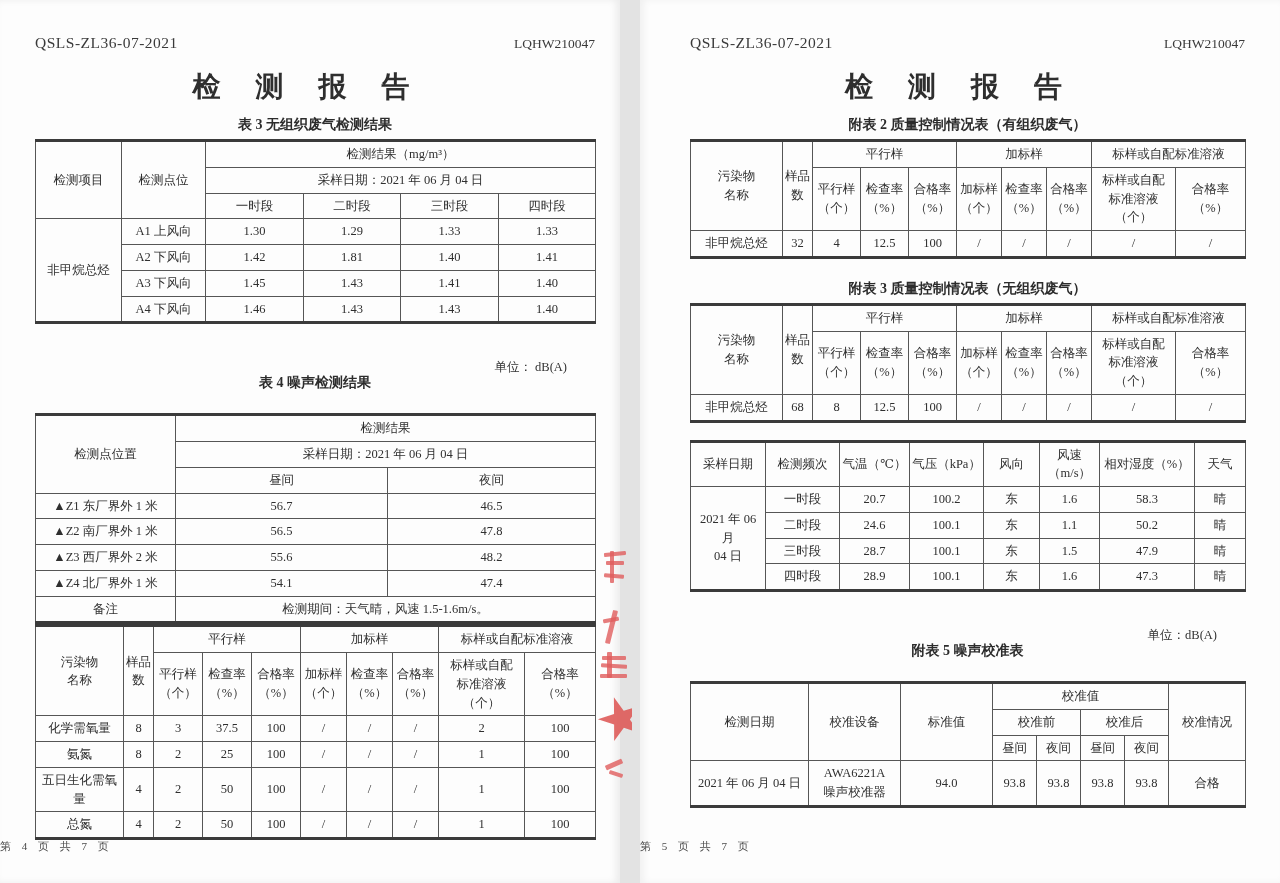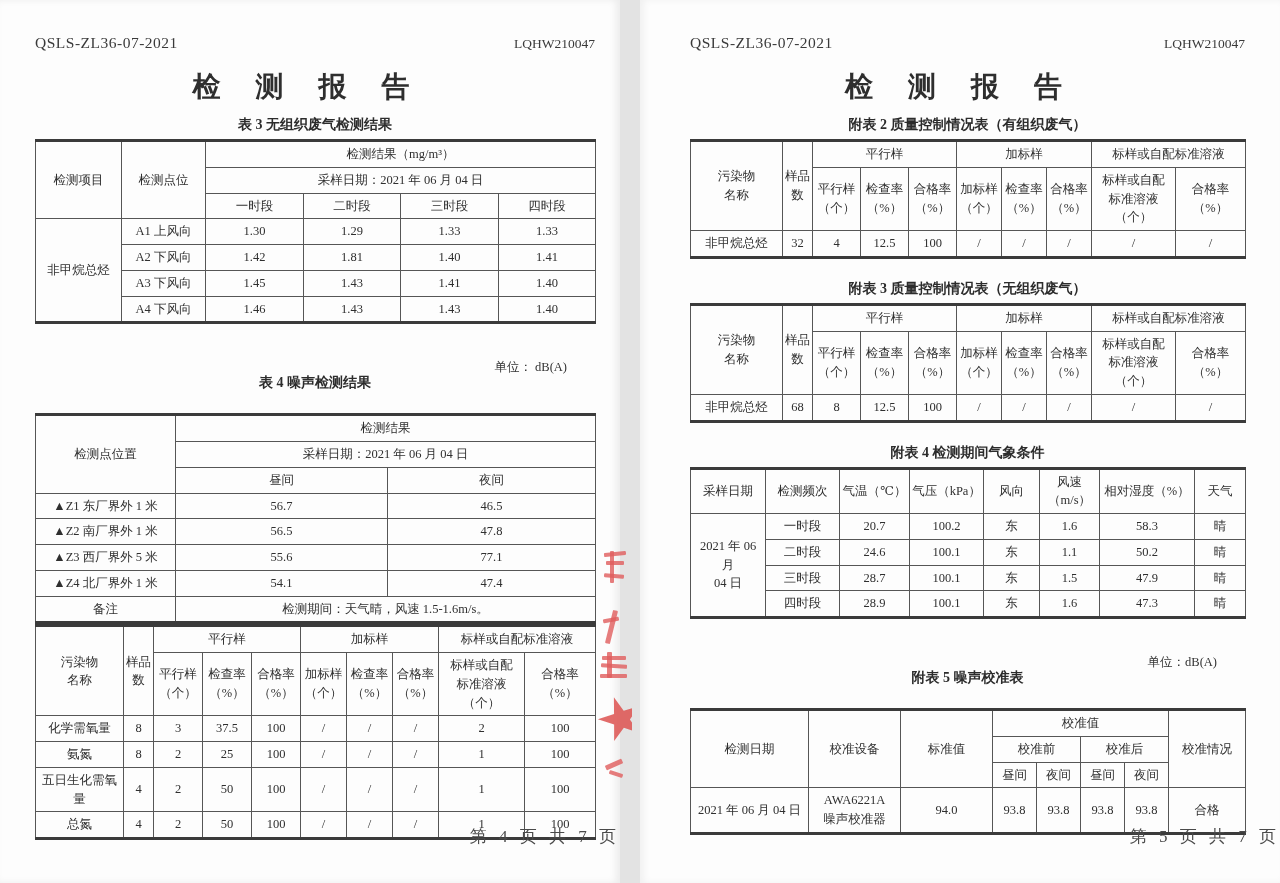--- a/index.html
+++ b/index.html
@@ -39,22 +39,22 @@
     border:1px solid #565656;text-align:center;vertical-align:middle;
     padding:3px 2px;line-height:1.5;white-space:pre-line;
     overflow:hidden;
   }
   td.left-al{text-align:left;padding-left:9px;}
   td.wrap{word-break:break-all;}
   .sec-head{font-size:15.5px;font-weight:bold;color:#2c2c2c;margin:12px 0 2px 0;}
   .gap-lg{height:30px;}
   .gap-md{height:17px;}
   .footer{
-    position:absolute;bottom:35px;width:100%;text-align:right;
-    font-size:17px;color:#4a4a4a;letter-spacing:4px;
+    position:absolute;bottom:29px;width:100%;text-align:left;
+    font-size:11px;color:#4a4a4a;letter-spacing:4px;
   }
   
   .seal{position:absolute;left:597px;top:548px;width:35px;height:235px;overflow:hidden;pointer-events:none;}
   .seal *{position:absolute;}
   .frag{background:#e05d5c;opacity:.8;border-radius:1px;}
   .star{
     left:1px;top:148px;width:46px;height:46px;background:#dd5250;opacity:.85;
     clip-path:polygon(50% 0%,61% 35%,98% 35%,68% 57%,79% 91%,50% 70%,21% 91%,32% 57%,2% 35%,39% 35%);
     transform:rotate(-18deg);
   }
@@ -159,23 +159,23 @@
           <td>▲Z1 东厂界外 1 米</td>
           <td>56.7</td>
           <td>46.5</td>
         </tr>
         <tr>
           <td>▲Z2 南厂界外 1 米</td>
           <td>56.5</td>
           <td>47.8</td>
         </tr>
         <tr>
-          <td>▲Z3 西厂界外 5 米</td>
+          <td>▲Z3 西厂界外 2 米</td>
           <td>55.6</td>
-          <td>77.1</td>
+          <td>48.2</td>
         </tr>
         <tr>
           <td>▲Z4 北厂界外 1 米</td>
           <td>54.1</td>
           <td>47.4</td>
         </tr>
         <tr>
           <td>备注</td>
           <td colspan="2" class="left-al">检测期间：天气晴，风速 1.5-1.6m/s。</td>
         </tr>
@@ -402,21 +402,20 @@
           <td>/</td>
           <td>/</td>
           <td>/</td>
           <td>/</td>
         </tr>
       </tbody>
         </table>
 
       <div class="gap-md"></div>
 
-      <div class="caption">附表 4  检测期间气象条件</div>
       <table class="t">
         <colgroup>
             <col style="width:75px">
             <col style="width:74px">
             <col style="width:70px">
             <col style="width:74px">
             <col style="width:56px">
             <col style="width:60px">
             <col style="width:95px">
             <col style="width:51px">

